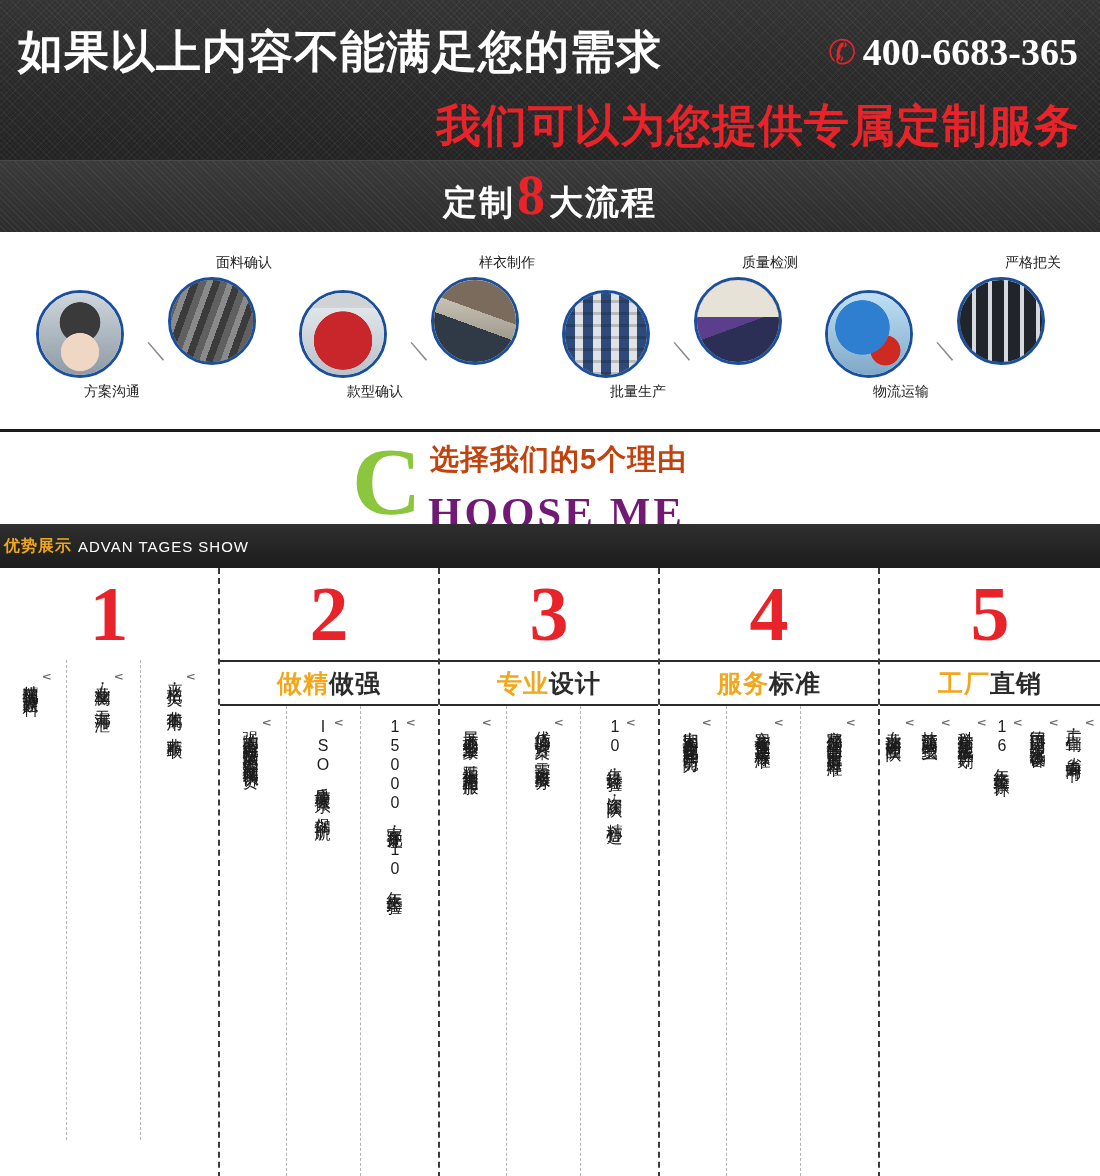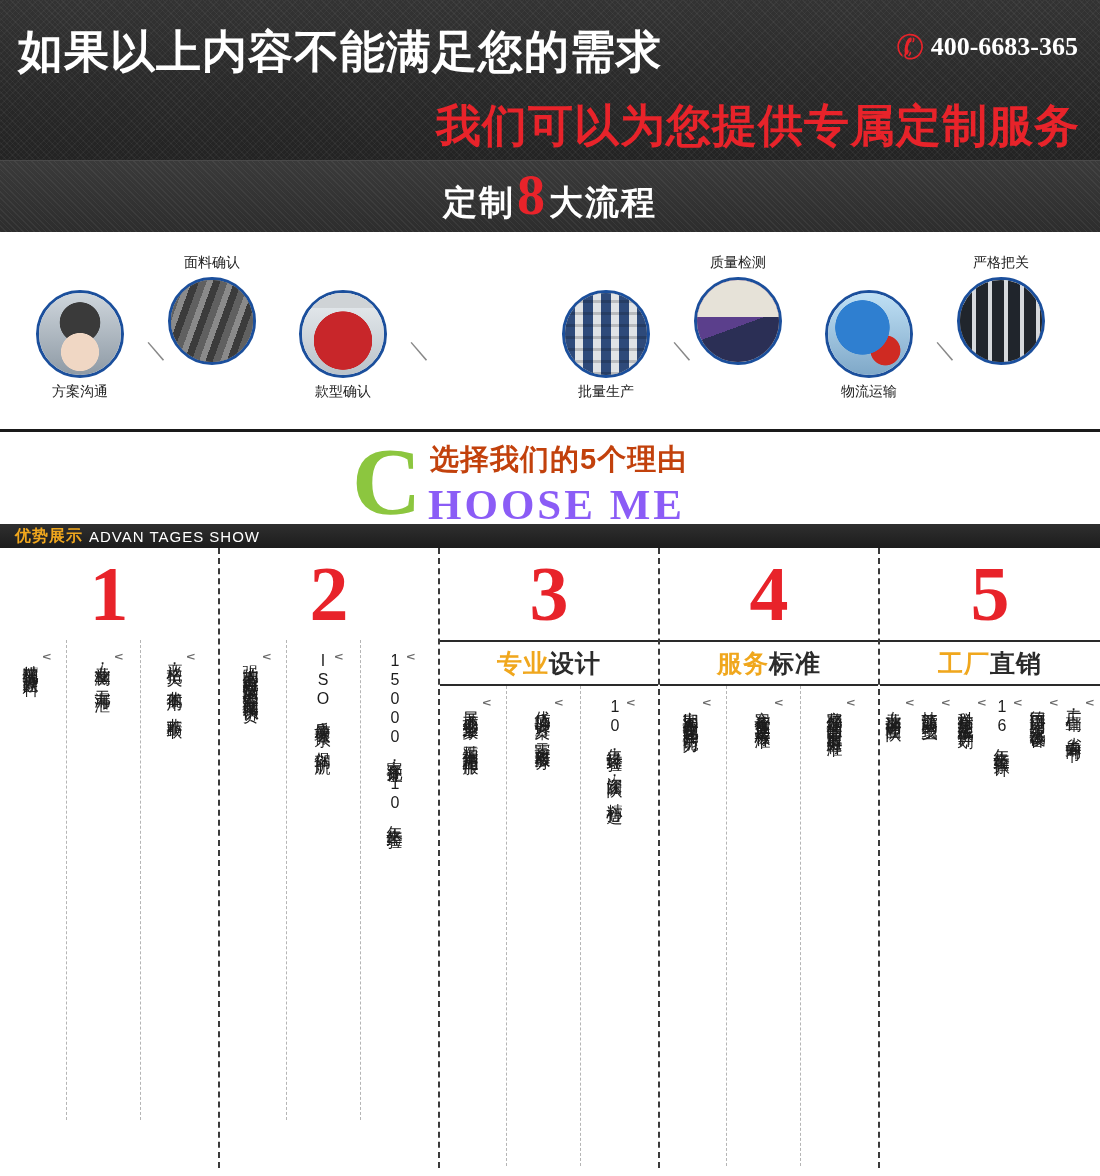--- a/index.html
+++ b/index.html
@@ -42,21 +42,21 @@
     gap: 6px;
   }
   .phone-icon {
     font-size: 34px;
     color: #e8232a;
     line-height: 1;
     transform: rotate(-10deg);
   }
   .phone-num {
     font-family: "Liberation Serif", serif;
-    font-size: 26px;
+    font-size: 38px;
     font-weight: bold;
     color: #ffffff;
     letter-spacing: 0px;
     white-space: nowrap;
   }
   .headline-2 {
     position: absolute;
     right: 20px;
     top: 96px;
     font-size: 45px;
@@ -100,21 +100,21 @@
   .flow {
     position: relative;
     width: 1100px;
     height: 200px;
     background: #ffffff;
     border-bottom: 3px solid #1a1a1a;
   }
   .flow-node {
     position: absolute;
     width: 120px;
-    text-align: center;
+    text-align: right;
   }
   .flow-circle {
     width: 88px;
     height: 88px;
     margin: 0 auto;
     border-radius: 50%;
     border: 3px solid #1b4f9c;
     overflow: hidden;
     position: relative;
   }
@@ -216,37 +216,37 @@
     left: 430px;
     top: 8px;
     font-size: 29px;
     font-weight: bold;
     color: #c2410c;
     letter-spacing: 1px;
   }
   .choose-en {
     position: absolute;
     left: 428px;
-    top: 48px;
+    top: 56px;
     font-family: "Liberation Serif", serif;
     font-size: 43px;
     font-weight: bold;
-    color: #8b5cf6;
+    color: #701a75;
     letter-spacing: 3px;
   }
 
   
   .adv-bar {
     position: relative;
     width: 1100px;
-    height: 24px;
+    height: 44px;
     background: linear-gradient(180deg, #2f2f2f 0%, #1c1c1c 100%);
     display: flex;
     align-items: center;
-    padding-left: 15px;
+    padding-left: 4px;
   }
   .adv-cn {
     color: #f0a71d;
     font-size: 16px;
     font-weight: bold;
     letter-spacing: 1px;
   }
   .adv-en {
     color: #ffffff;
     font-size: 15px;
@@ -374,20 +374,26 @@
   </div>
 
   <div class="flow-node" style="left:283px; top:58px;">
     <div class="flow-circle">
         <span class="tex-shirt"></span>
       </div>
     <div class="flow-label">款型确认</div>
   </div>
   <div class="arrow" style="left:408px; top:105px;">＼</div>
 
+  <div class="flow-node" style="left:415px; top:22px;">
+    <div class="flow-label above">样衣制作</div>
+    <div class="flow-circle">
+        <span class="tex-sample"></span>
+      </div>
+  </div>
 
   <div class="flow-node" style="left:546px; top:58px;">
     <div class="flow-circle">
         <span class="tex-mass"></span>
       </div>
     <div class="flow-label">批量生产</div>
   </div>
   <div class="arrow" style="left:671px; top:105px;">＼</div>
 
   <div class="flow-node" style="left:678px; top:22px;">
@@ -441,20 +447,24 @@
       </div>
       <div class="ritem">
         <span class="vtext">精挑细选每一款面料</span>
         <span class="vmark">∨</span>
       </div>
     </div>
   </div>
 
   <div class="rcol">
     <div class="rnum">2</div>
+    <div class="rhead">
+      <span class="hi">做精</span>
+        <span class="lo">做强</span>
+    </div>
     <div class="rbody">
       <div class="vsep" style="left:66px;"></div>
       <div class="vsep" style="left:140px;"></div>
       <div class="ritem">
         <span class="vtext">15000家客户见证，10年生产经验</span>
         <span class="vmark">∨</span>
       </div>
       <div class="ritem">
         <span class="vtext">ISO质量管理体系，保驾护航</span>
         <span class="vmark">∨</span>

